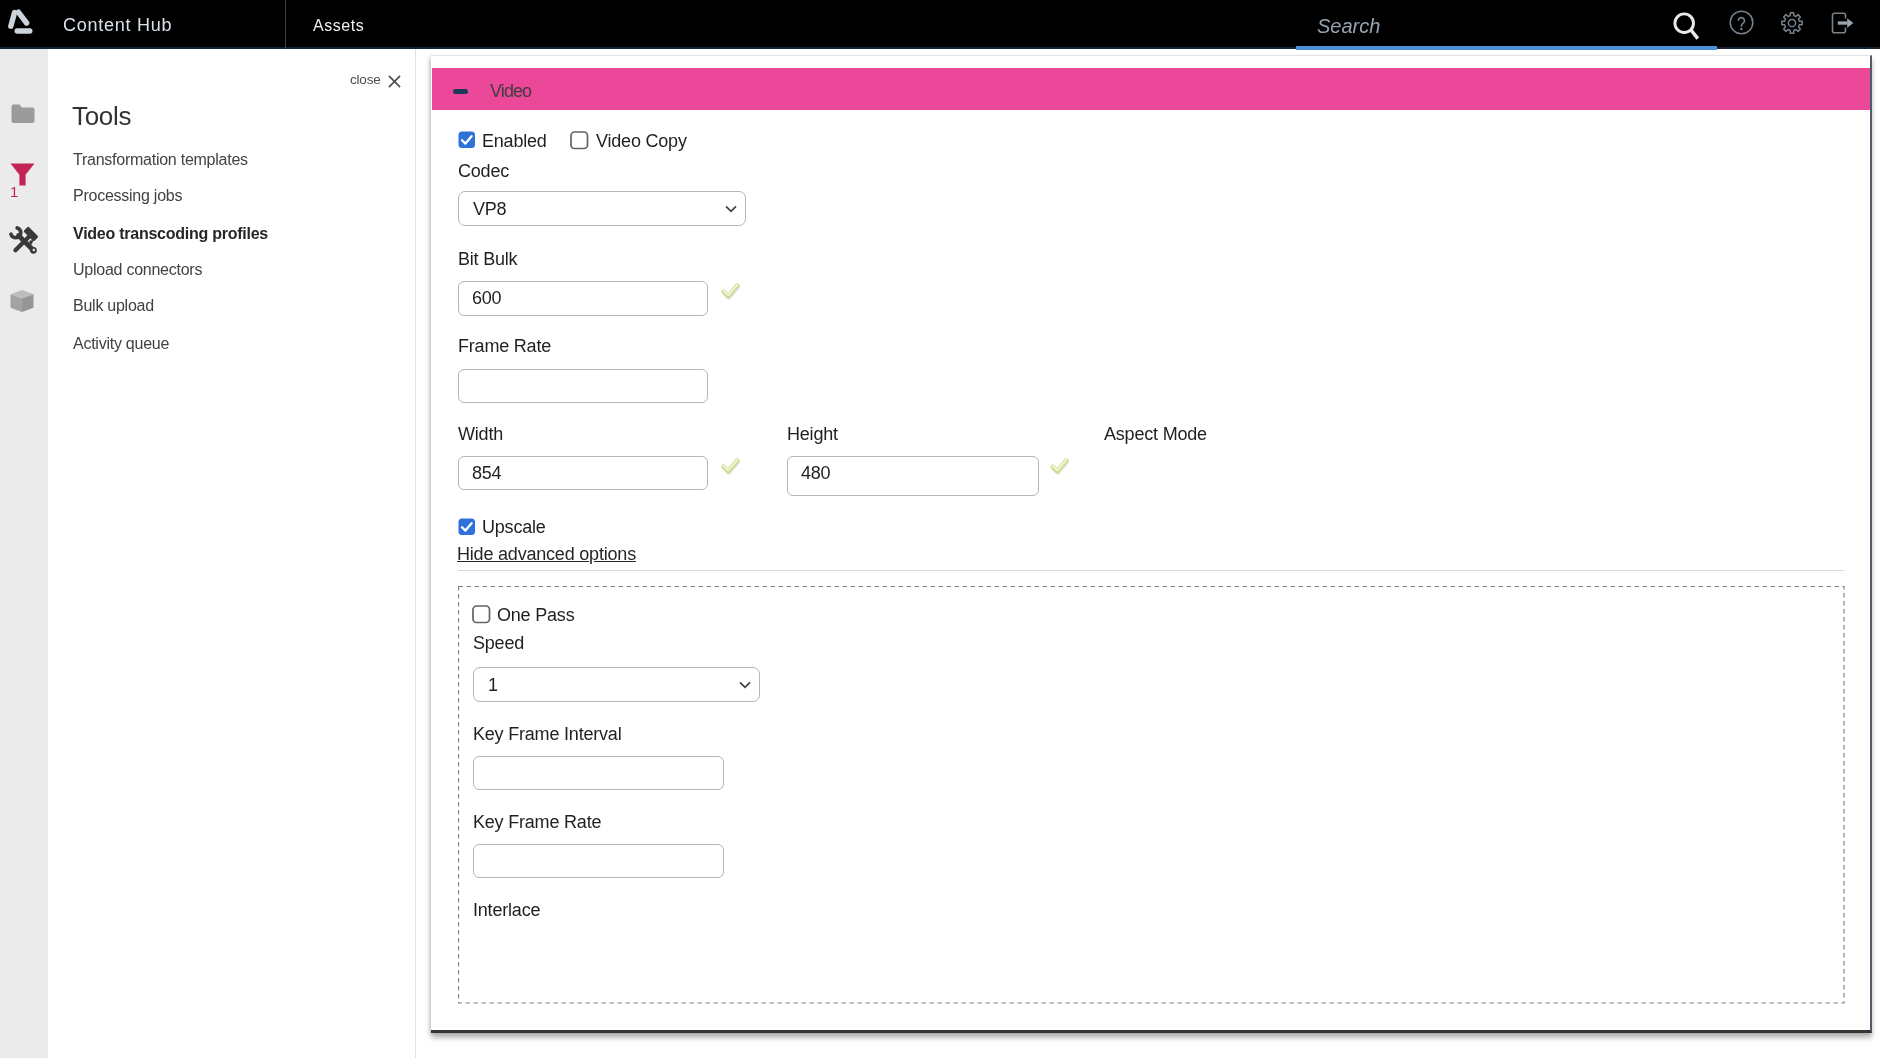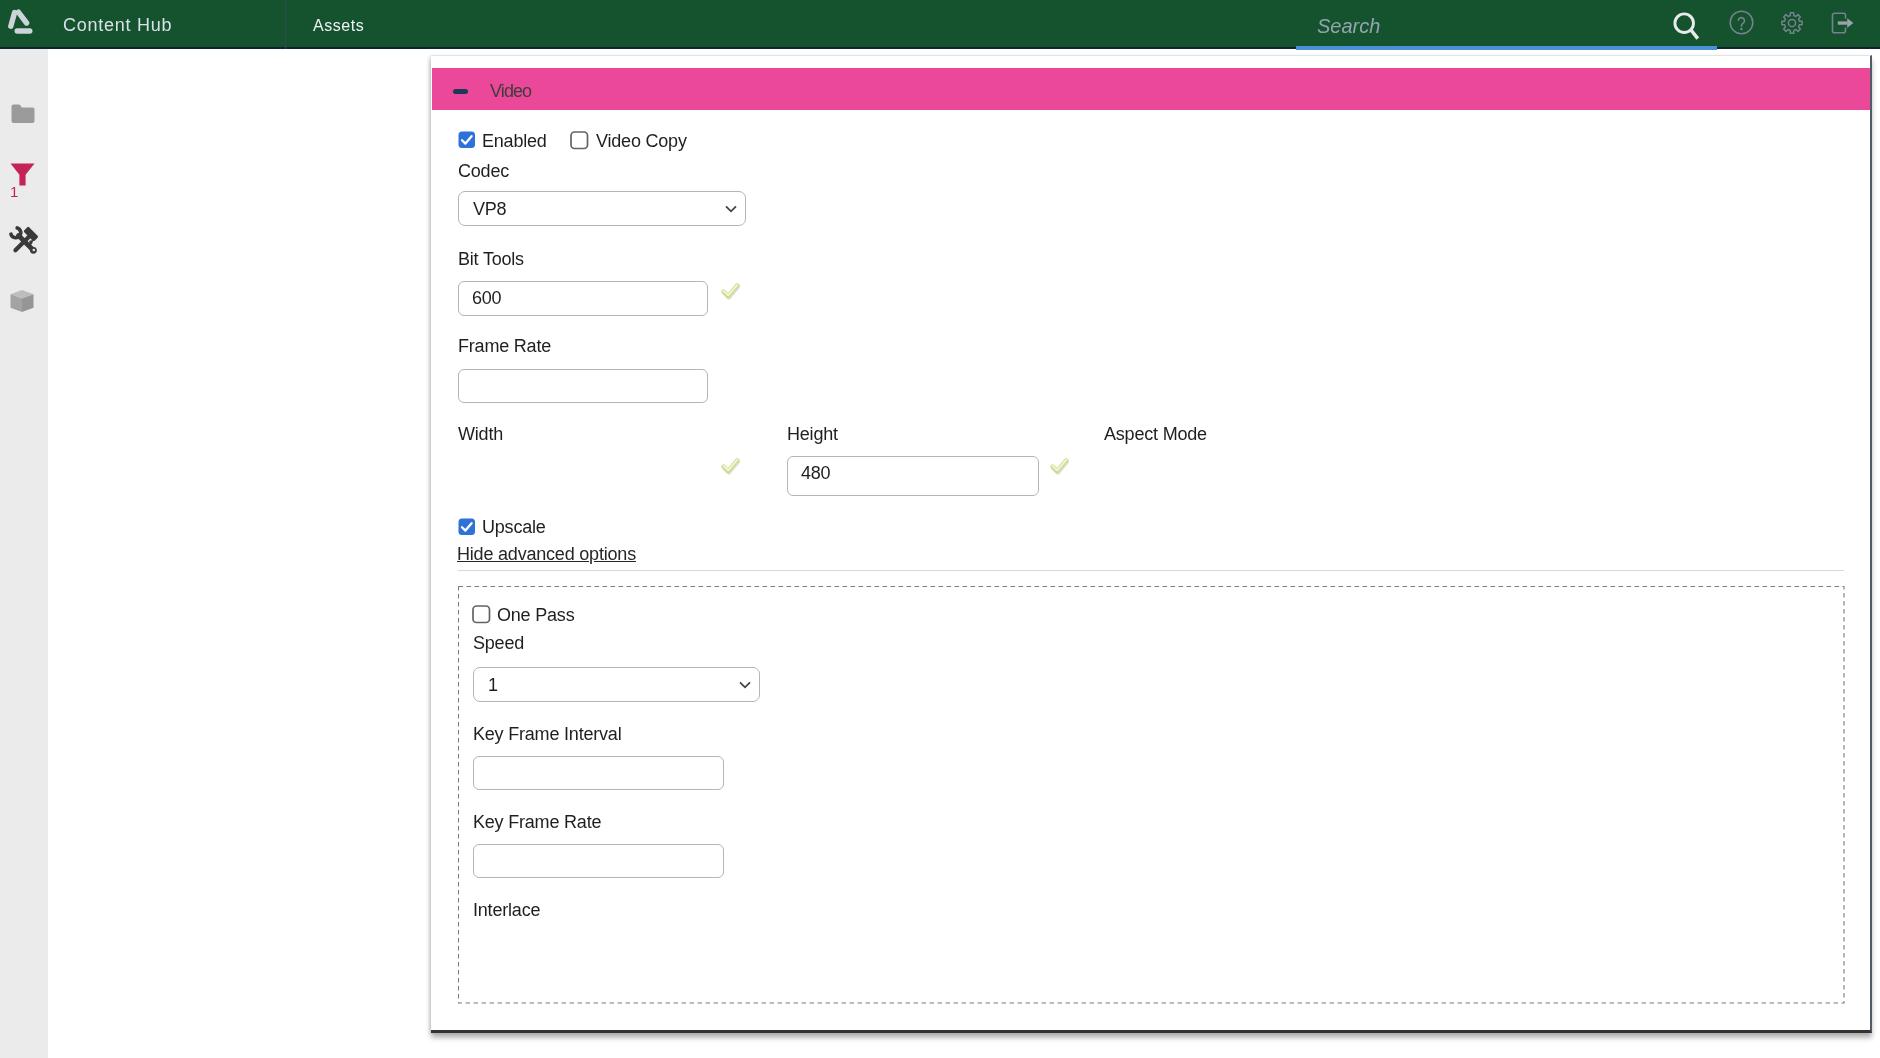--- a/index.html
+++ b/index.html
@@ -1,20 +1,20 @@
 <!DOCTYPE html>
 <html><head>
 <meta charset="utf-8">
 <style>
   html,body{margin:0;padding:0;}
   body{font-family:"Liberation Sans",sans-serif;background:#fff;}
   #page{position:relative;width:1880px;height:1058px;overflow:hidden;background:#fff;}
   .abs{position:absolute;}
   
-  #topbar{position:absolute;left:0;top:0;width:1880px;height:49px;background:#14532d;}
+  #topbar{position:absolute;left:0;top:0;width:1880px;height:49px;background:#000000;}
   #topbar .brand{position:absolute;left:63px;top:0;height:49px;line-height:51px;color:#d9e1e8;font-size:18px;letter-spacing:0.75px;}
   #topbar .divider{position:absolute;left:285px;top:0;width:1px;height:49px;background:#31465a;}
   #topbar .assets{position:absolute;left:313px;top:0;height:31px;line-height:51px;color:#eef2f6;font-size:16px;letter-spacing:0.55px;}
   #topbar .search{position:absolute;left:1317px;top:0;height:49px;line-height:52px;color:#95a3b1;font-size:20px;font-style:italic;}
   #blueline{position:absolute;left:1296px;top:46px;width:421px;height:4px;background:#4a90d9;z-index:5;}
   #botedge{position:absolute;left:0;top:47px;width:1880px;height:2px;background:#12222f;}
   
   #strip{position:absolute;left:0;top:49px;width:48px;height:1009px;background:#ebebeb;}
   
   #tools{position:absolute;left:48px;top:49px;width:367px;height:1009px;background:#fff;border-right:1px solid #e2e2e2;}
@@ -108,20 +108,33 @@
         </g>
     </svg>
 
     <svg class="abs" style="left:9px;top:240px" width="26" height="24" viewBox="0 0 26 24">
       <polygon points="13,1 24.5,5.2 13,9.4 1.5,5.2" fill="#bdbdbd"></polygon>
       <polygon points="1.5,5.2 13,9.4 13,23 1.5,18.8" fill="#a3a3a3"></polygon>
       <polygon points="24.5,5.2 13,9.4 13,23 24.5,18.8" fill="#969696"></polygon>
     </svg>
   </div>
 
+  <div id="tools">
+    <div class="closetxt">close</div>
+    <svg class="abs" style="left:340px;top:26px" width="13" height="13" viewBox="0 0 14 14">
+      <path d="M1,1 L13,13 M13,1 L1,13" stroke="#4a4a4a" stroke-width="1.7"></path>
+    </svg>
+    <div class="toolshead">Tools</div>
+    <div class="mitem" style="top:102px">Transformation templates</div>
+    <div class="mitem" style="top:138px">Processing jobs</div>
+    <div class="mitem b" style="top:176px">Video transcoding profiles</div>
+    <div class="mitem" style="top:212px">Upload connectors</div>
+    <div class="mitem" style="top:248px">Bulk upload</div>
+    <div class="mitem" style="top:286px">Activity queue</div>
+  </div>
 
   <div id="panel"></div>
   <div id="phead">
     <div class="minus"></div>
     <div class="vtitle">Video</div>
   </div>
 
   <svg class="abs" style="left:458px;top:131px" width="18" height="18" viewBox="0 0 18 18">
     <rect x="0.5" y="0.5" width="16.5" height="16.5" rx="3.5" fill="#2e71d8"></rect>
     <path d="M4,9.2 L7.4,12.6 L13.6,5.2" fill="none" stroke="#fff" stroke-width="2.3" stroke-linecap="round" stroke-linejoin="round"></path>
@@ -132,32 +145,33 @@
   </svg>
   <div class="cbl" style="left:596px;top:130.5px">Video Copy</div>
 
   <div class="lbl" style="left:458px;top:161px">Codec</div>
   <div class="sel" style="left:458px;top:191px;width:288px;height:35px">VP8
     <svg class="chev" viewBox="0 0 12 8">
         <path d="M1,1.3 L6,6.3 L11,1.3" fill="none" stroke="#444" stroke-width="1.8"></path>
       </svg>
   </div>
 
-  <div class="lbl" style="left:458px;top:249px">Bit Tools</div>
+  <div class="lbl" style="left:458px;top:249px">Bit Bulk</div>
   <div class="inp" style="left:458px;top:281px;width:250px;height:35px">600</div>
   <svg class="abs" style="left:720px;top:282px" width="20" height="19" viewBox="0 0 20 19">
     <path d="M3.6,9.6 L8.2,14.2 L17.2,3.4" fill="none" stroke="#dfdfdf" stroke-width="4.6" stroke-linecap="round" stroke-linejoin="round" transform="translate(0.7,1.2)"></path>
     <path d="M3.6,9.6 L8.2,14.2 L17.2,3.4" fill="none" stroke="#d0dc85" stroke-width="4.3" stroke-linecap="round" stroke-linejoin="round"></path>
     <path d="M3.6,8.9 L8.2,13.3 L17.2,2.8" fill="none" stroke="#f1f4da" stroke-width="2.0" stroke-linecap="round" stroke-linejoin="round"></path>
   </svg>
 
   <div class="lbl" style="left:458px;top:336px">Frame Rate</div>
   <div class="inp" style="left:458px;top:369px;width:250px;height:34px"></div>
 
   <div class="lbl" style="left:458px;top:424px">Width</div>
+  <div class="inp" style="left:458px;top:456px;width:250px;height:34px">854</div>
   <svg class="abs" style="left:720px;top:457px" width="20" height="19" viewBox="0 0 20 19">
     <path d="M3.6,9.6 L8.2,14.2 L17.2,3.4" fill="none" stroke="#dfdfdf" stroke-width="4.6" stroke-linecap="round" stroke-linejoin="round" transform="translate(0.7,1.2)"></path>
     <path d="M3.6,9.6 L8.2,14.2 L17.2,3.4" fill="none" stroke="#d0dc85" stroke-width="4.3" stroke-linecap="round" stroke-linejoin="round"></path>
     <path d="M3.6,8.9 L8.2,13.3 L17.2,2.8" fill="none" stroke="#f1f4da" stroke-width="2.0" stroke-linecap="round" stroke-linejoin="round"></path>
   </svg>
 
   <div class="lbl" style="left:787px;top:424px">Height</div>
   <div class="inp" style="left:787px;top:456px;width:252px;height:40px">480</div>
   <svg class="abs" style="left:1049px;top:457px" width="20" height="19" viewBox="0 0 20 19">
     <path d="M3.6,9.6 L8.2,14.2 L17.2,3.4" fill="none" stroke="#dfdfdf" stroke-width="4.6" stroke-linecap="round" stroke-linejoin="round" transform="translate(0.7,1.2)"></path>

